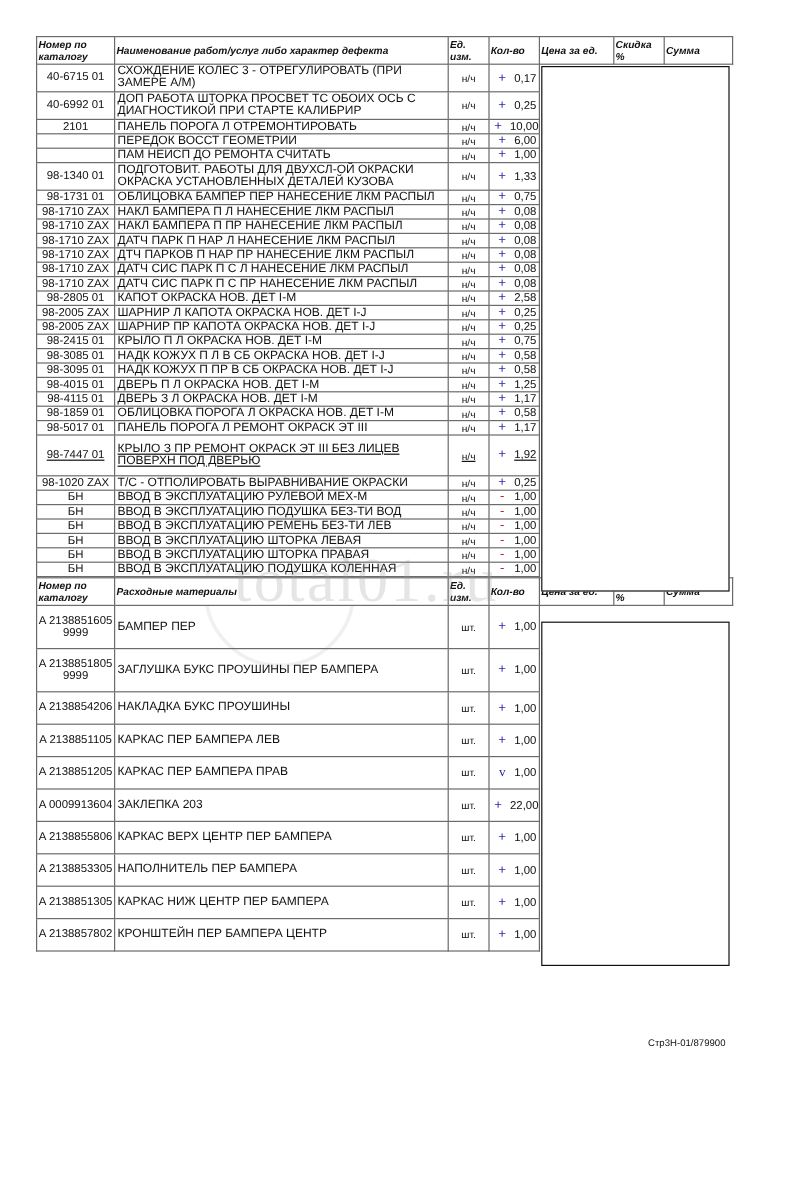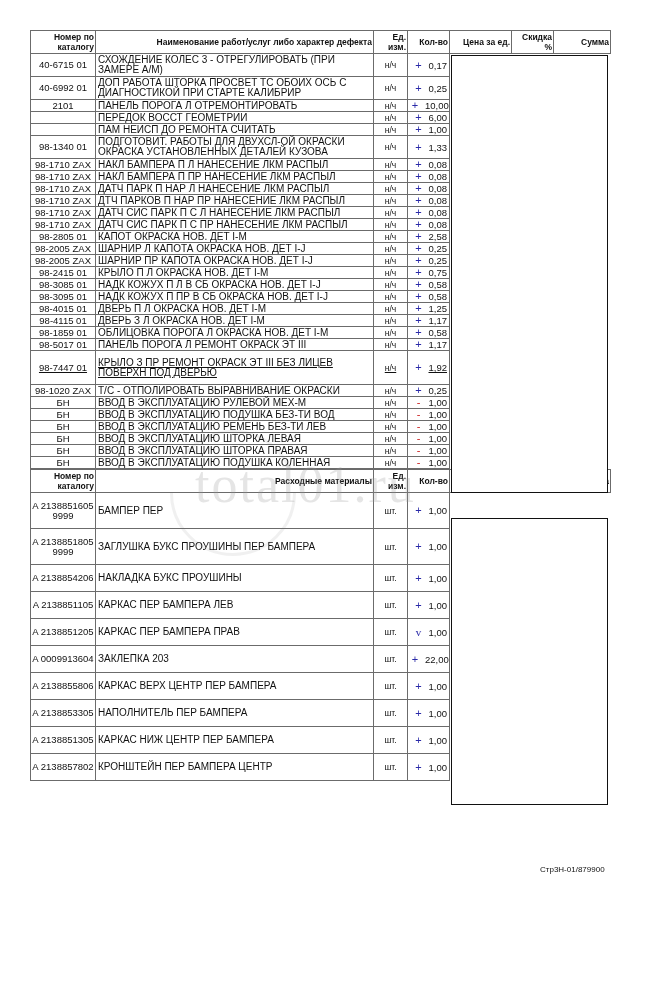--- a/index.html
+++ b/index.html
@@ -1,21 +1,21 @@
 <!DOCTYPE html>
 <html><head>
 <meta charset="utf-8">
 <style>
   html, body { margin:0; padding:0; background:#ffffff; }
   body { width:668px; height:983px; position:relative; overflow:hidden;
          font-family:"Liberation Sans", sans-serif; color:#111; }
   .page { position:absolute; left:30px; top:30px; width:580px; }
   table { border-collapse:collapse; table-layout:fixed; width:580px; }
   td, th { border:1px solid #6b6b6b; font-size:9px; line-height:10px; padding:0 1px; vertical-align:middle; }
-  th { font-weight:bold; font-size:8.5px; text-align:right; height:22px; background:#fff; }
+  th { font-weight:bold; font-size:8.5px; text-align:left; height:22px; background:#fff;font-style:italic; }
   td.code { text-align:center; font-size:9.5px; }
   td.name { text-align:left; font-size:10px; padding-left:2px; }
   td.unit { text-align:center; font-size:8.5px; }
   td.qty { text-align:right; font-size:9.5px; padding-right:2px; white-space:nowrap; }
   td.blank { border:none; }
   .sign { display:inline-block; width:12px; text-align:center; margin-right:4px; font-size:11px; }
   .sign.plus { color:#2a2aa8; }
   .sign.minus { color:#cc2222; }
   .sign.check { color:#2a2aa8; font-family:"Liberation Serif", serif; }
   .pricebox { position:absolute; border:1.5px solid #111; background:#fff; }
@@ -101,20 +101,29 @@
         <tr style="height: 23px;">
           <td class="code">98-1340 01</td>
           <td class="name">ПОДГОТОВИТ. РАБОТЫ ДЛЯ ДВУХСЛ-ОЙ ОКРАСКИ ОКРАСКА УСТАНОВЛЕННЫХ ДЕТАЛЕЙ КУЗОВА</td>
           <td class="unit">н/ч</td>
           <td class="qty"><span class="sign plus">+</span><span>1,33</span></td>
           <td class="blank"></td>
           <td class="blank"></td>
           <td class="blank"></td>
         </tr>
         <tr style="height: 12px;">
+          <td class="code">98-1731 01</td>
+          <td class="name">ОБЛИЦОВКА БАМПЕР ПЕР НАНЕСЕНИЕ ЛКМ РАСПЫЛ</td>
+          <td class="unit">н/ч</td>
+          <td class="qty"><span class="sign plus">+</span><span>0,75</span></td>
+          <td class="blank"></td>
+          <td class="blank"></td>
+          <td class="blank"></td>
+        </tr>
+        <tr style="height: 12px;">
           <td class="code">98-1710 ZAX</td>
           <td class="name">НАКЛ БАМПЕРА П Л НАНЕСЕНИЕ ЛКМ РАСПЫЛ</td>
           <td class="unit">н/ч</td>
           <td class="qty"><span class="sign plus">+</span><span>0,08</span></td>
           <td class="blank"></td>
           <td class="blank"></td>
           <td class="blank"></td>
         </tr>
         <tr style="height: 12px;">
           <td class="code">98-1710 ZAX</td>

